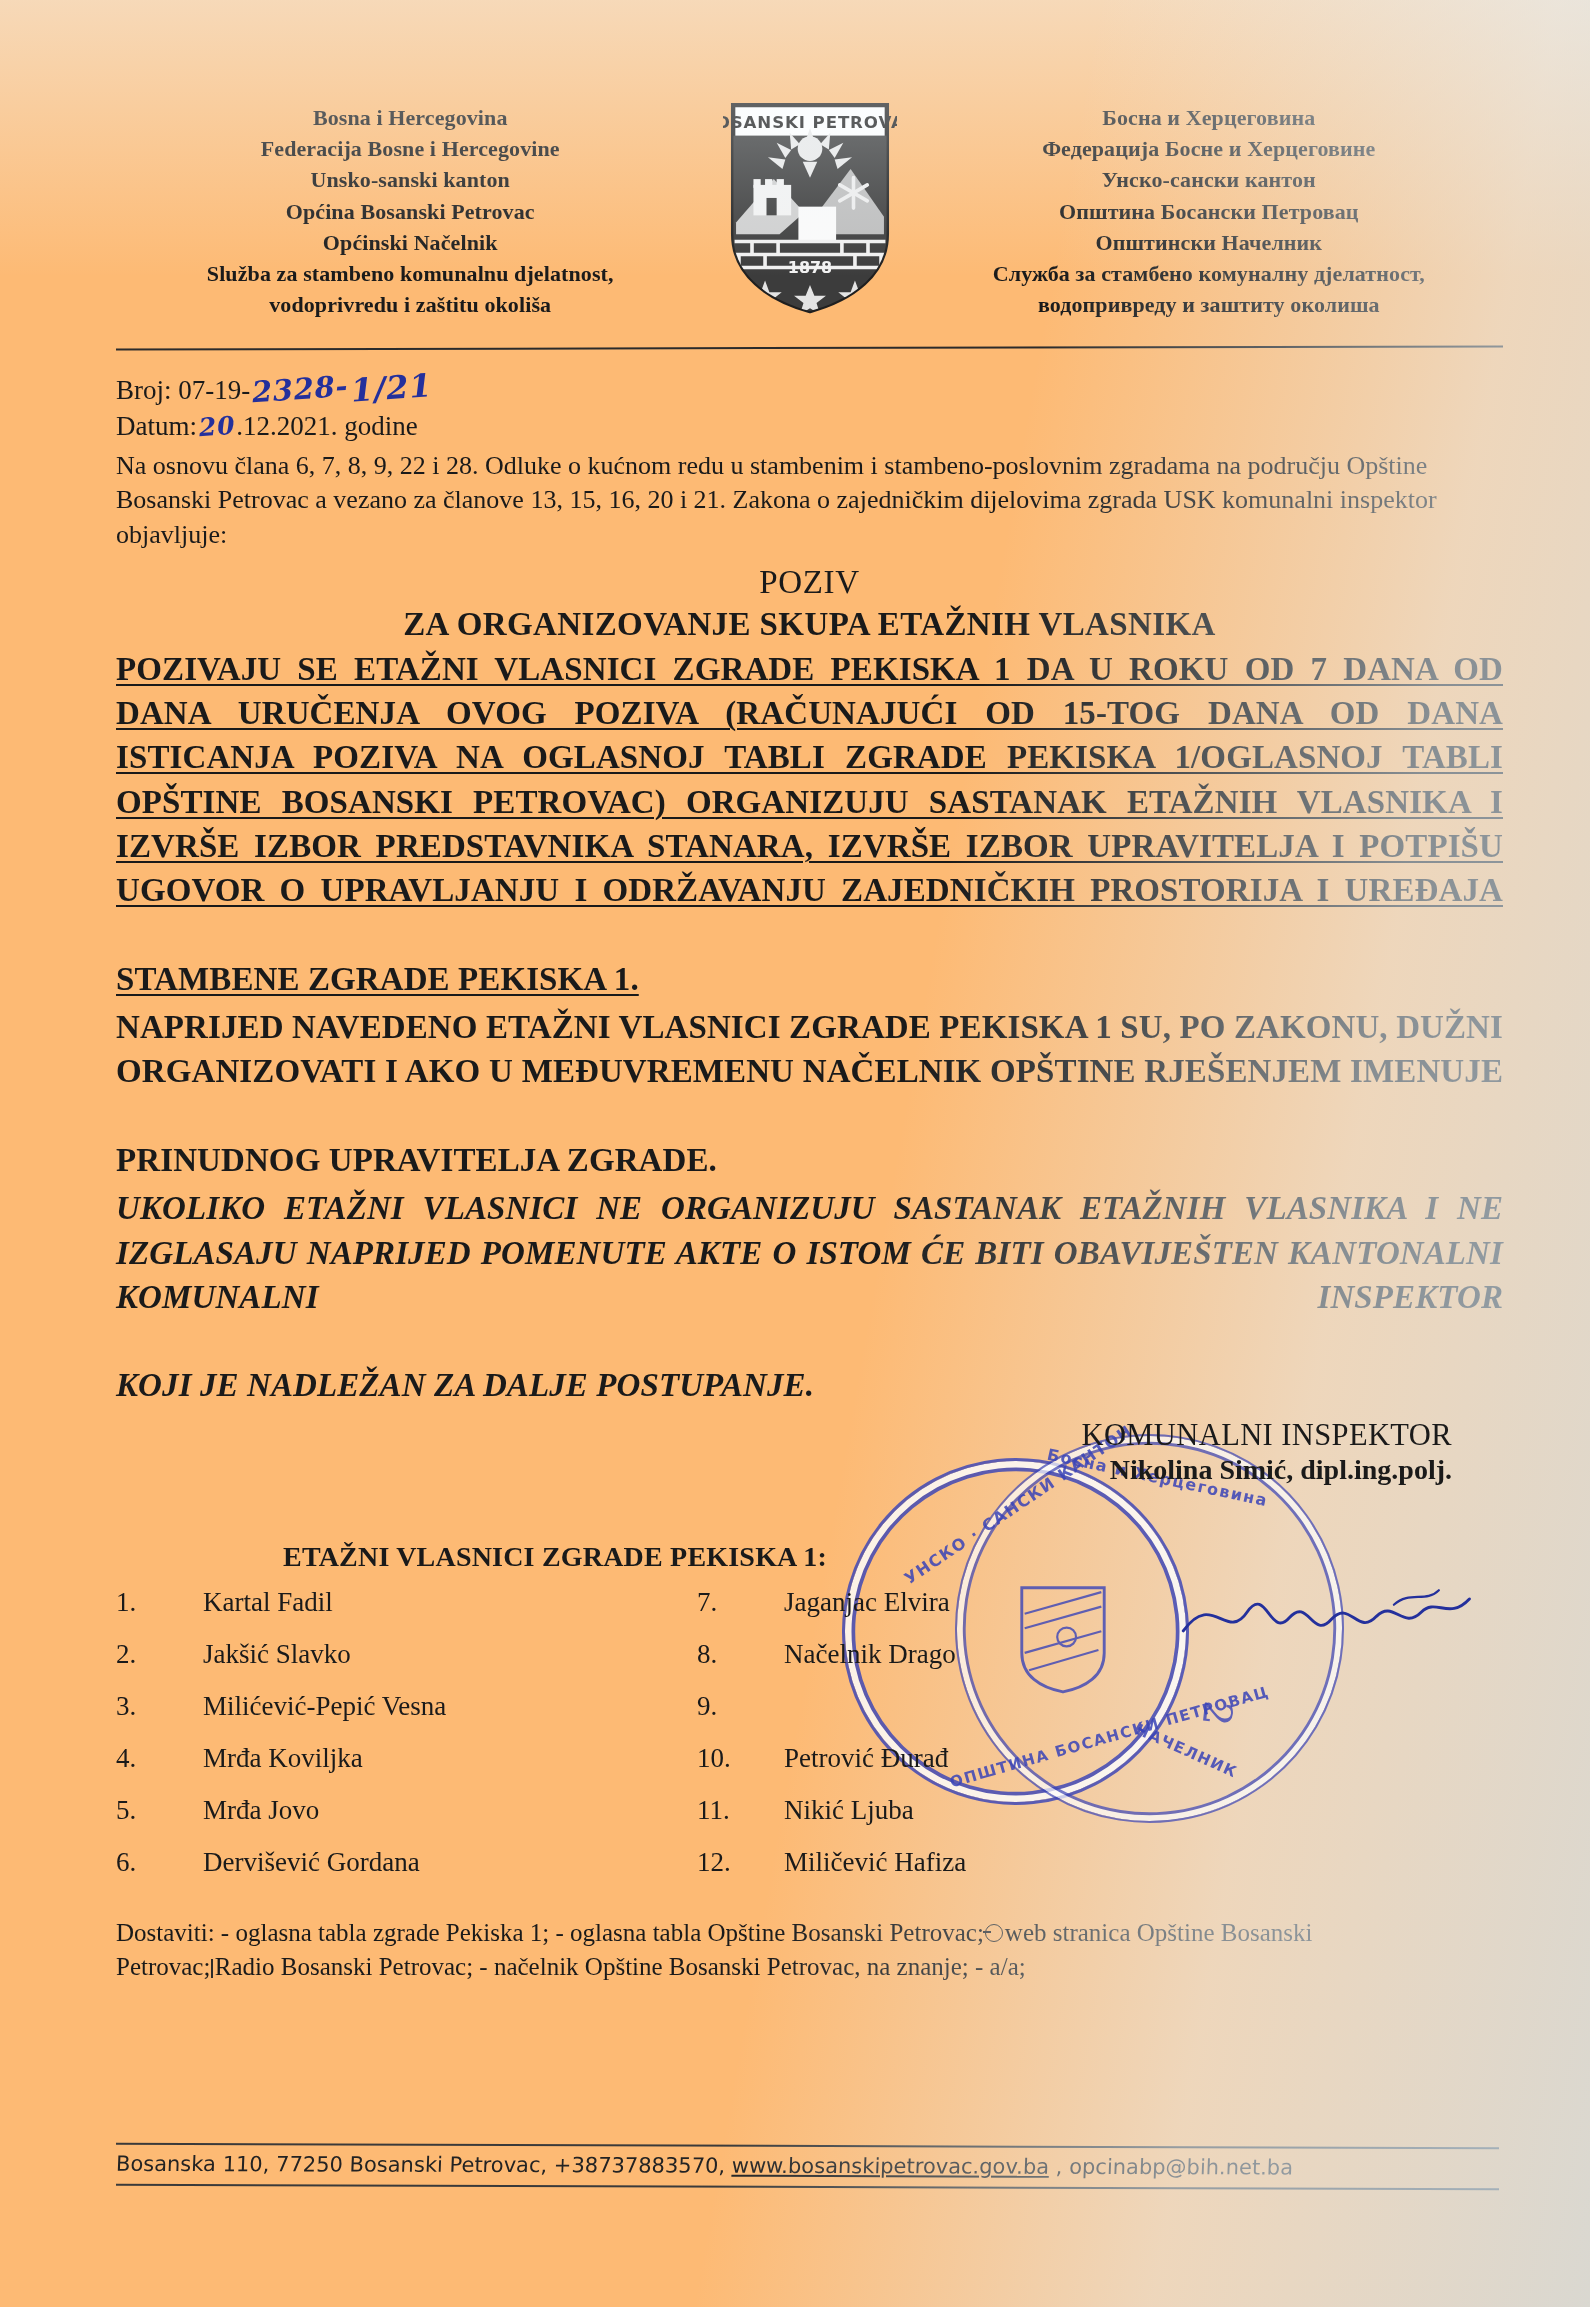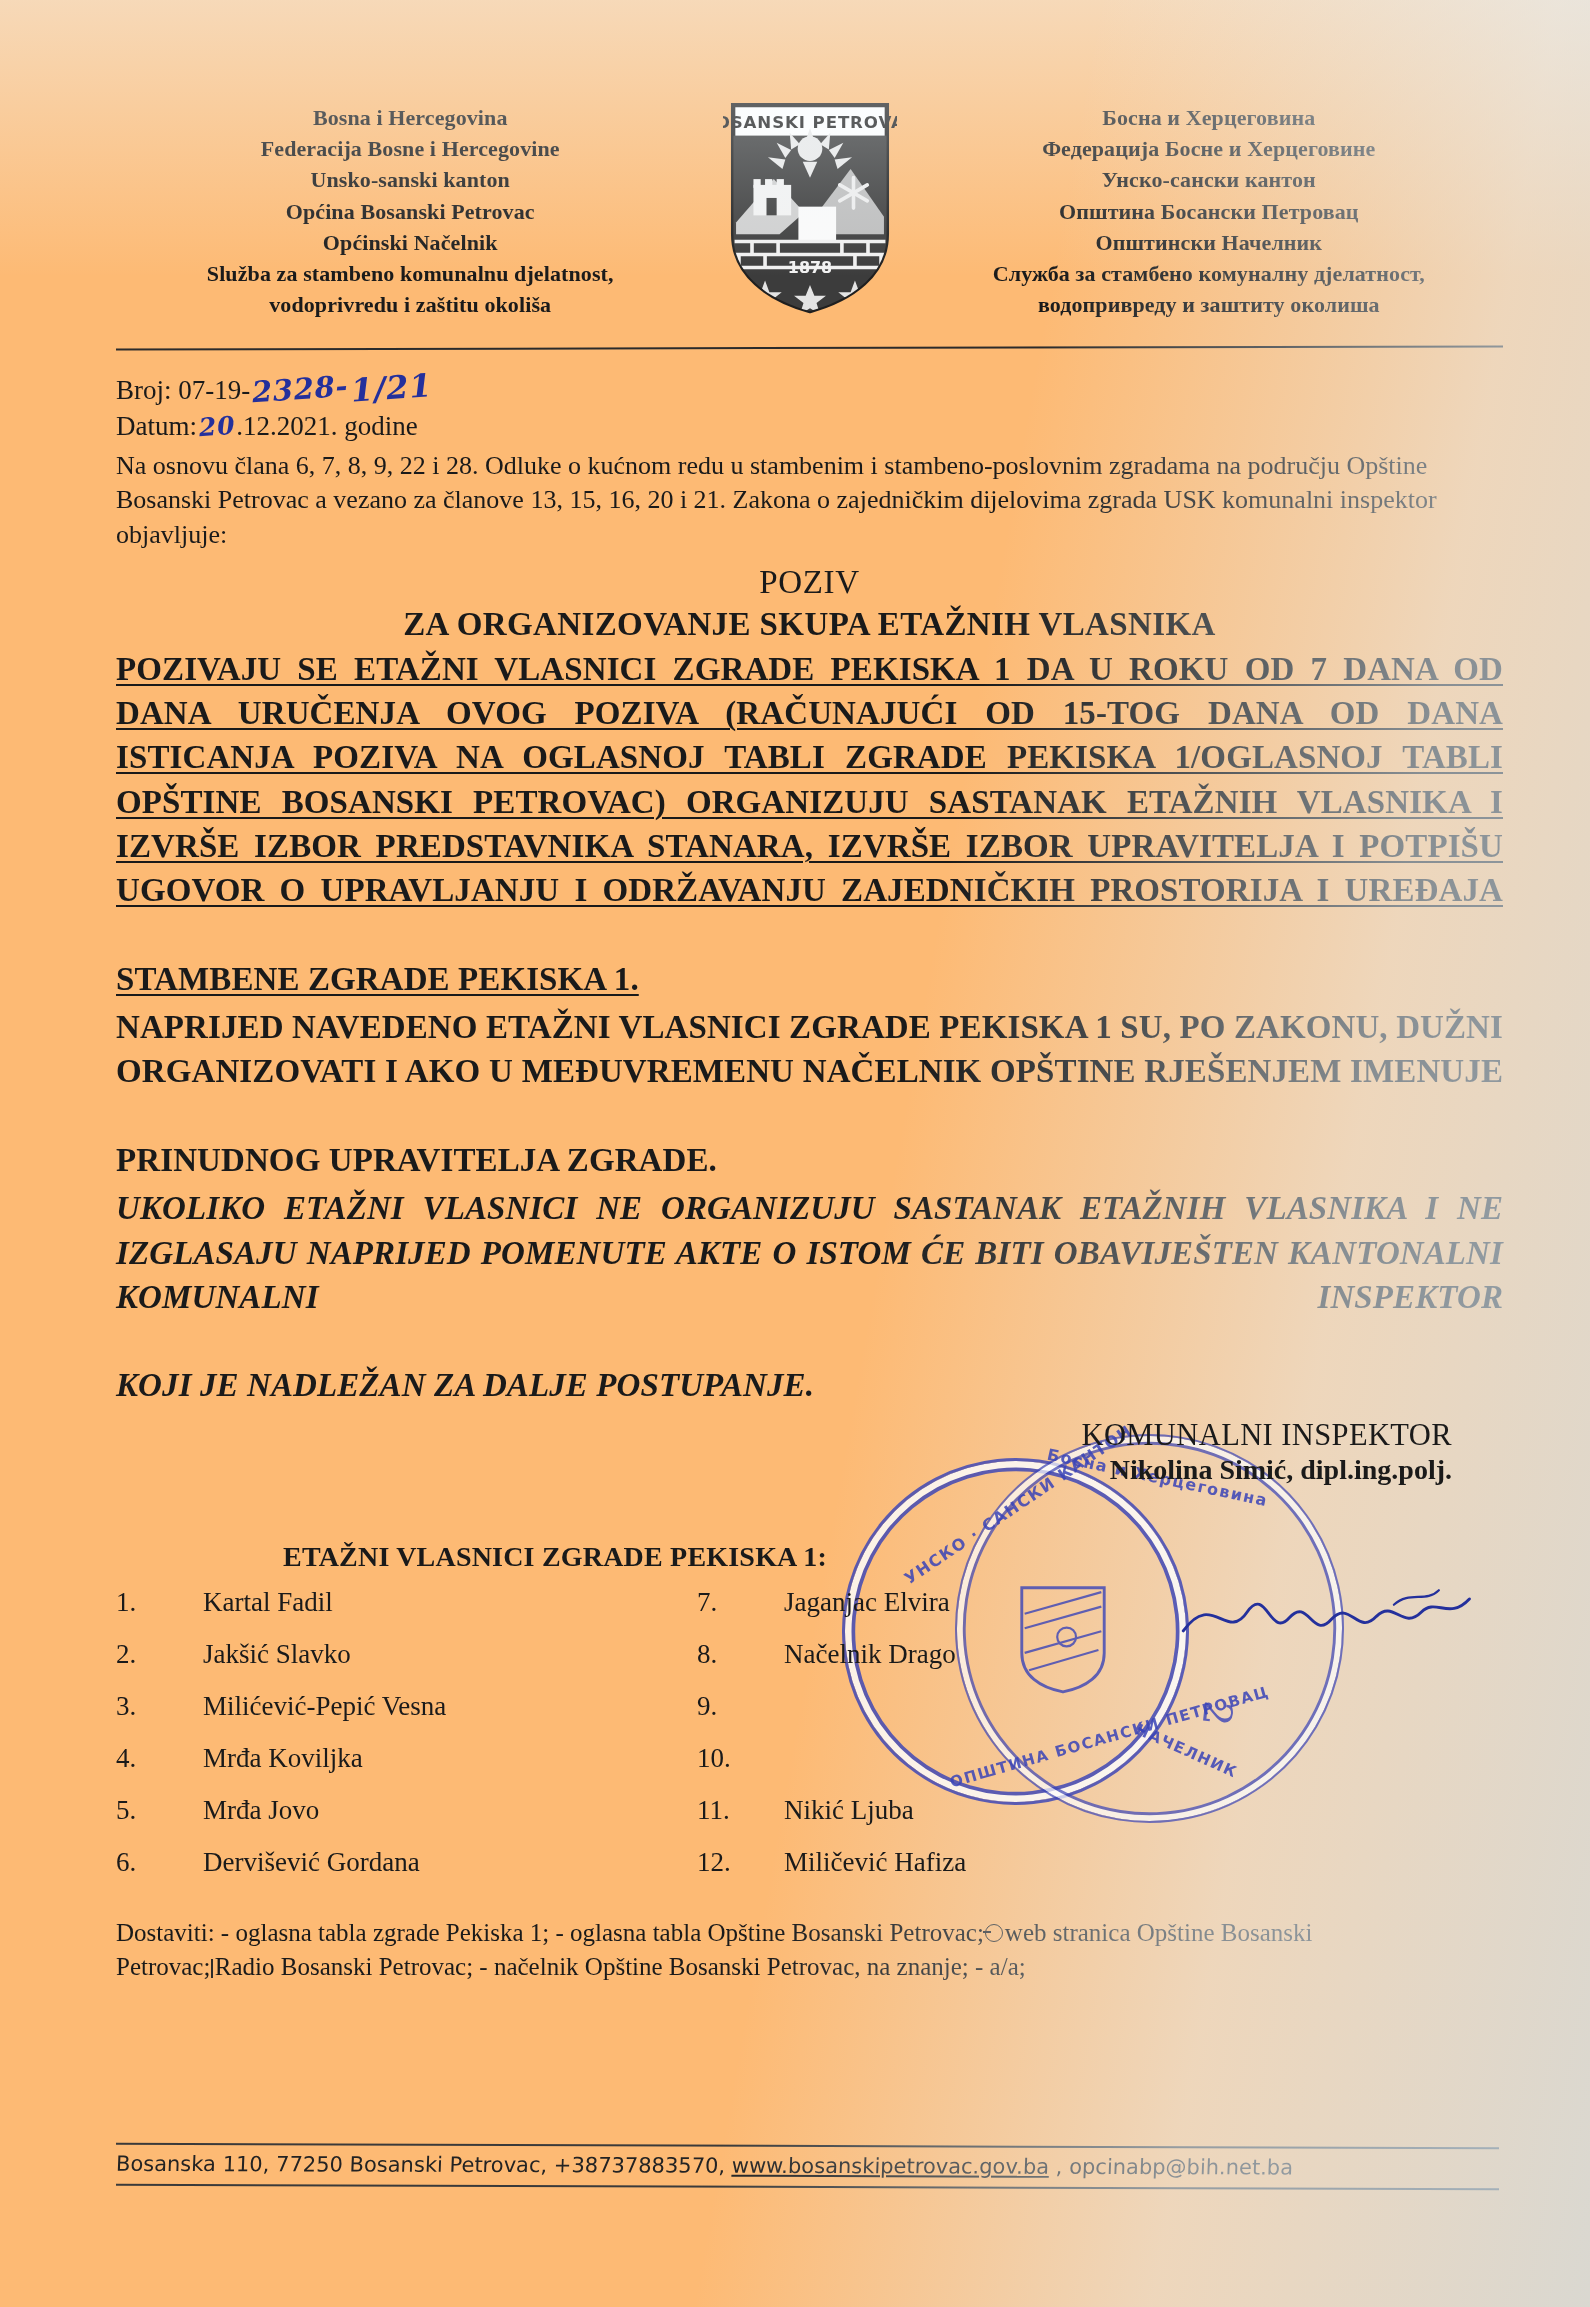--- a/index.html
+++ b/index.html
@@ -463,20 +463,21 @@
         </div>
         <div class="owner-row">
           <span class="owner-num">8.</span>
           <span class="owner-name">Načelnik Drago</span>
         </div>
         <div class="owner-row">
           <span class="owner-num">9.</span>
         </div>
         <div class="owner-row">
           <span class="owner-num">10.</span>
+          <span class="owner-name">Petrović Đurađ</span>
         </div>
         <div class="owner-row">
           <span class="owner-num">11.</span>
           <span class="owner-name">Nikić Ljuba</span>
         </div>
         <div class="owner-row">
           <span class="owner-num">12.</span>
           <span class="owner-name">Miličević Hafiza</span>
         </div>
       </div>

